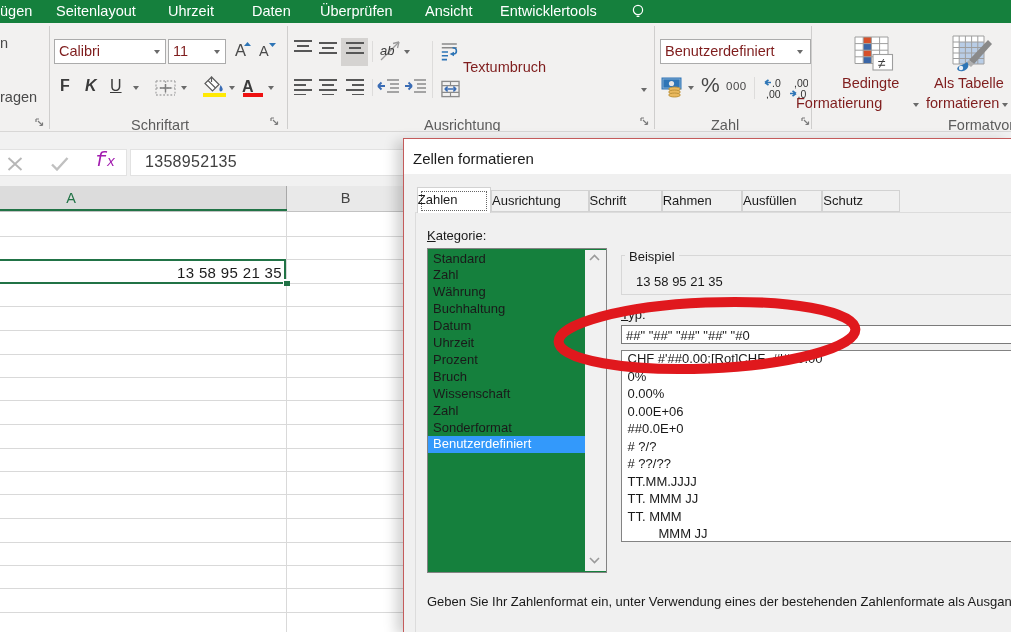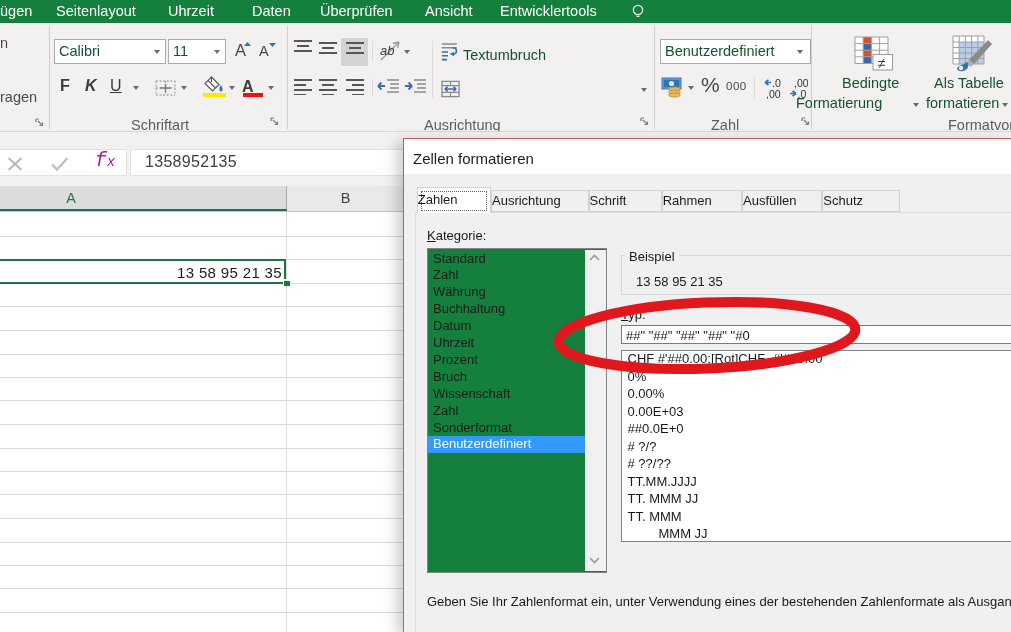--- a/index.html
+++ b/index.html
@@ -8,21 +8,21 @@
     font-family:"Liberation Sans",sans-serif;color:#262626;
     -webkit-font-smoothing:antialiased;}
   .abs{position:absolute;}
   
   #titlebar{position:absolute;left:0;top:0;width:1011px;height:31px;background:#15803d;}
   .ttab{position:absolute;top:0;height:23px;line-height:23px;color:#fff;font-size:14.5px;white-space:nowrap;}
   
   #ribbon{position:absolute;left:0;top:23px;width:1011px;height:109px;background:#f2f1f0;}
   .vsep{position:absolute;width:1px;background:#cfcecd;}
   .rlabel{position:absolute;font-size:14.5px;color:#5c5c5c;white-space:nowrap;}
-  .rtext{position:absolute;font-size:14.5px;color:#14532d;white-space:nowrap;}
+  .rtext{position:absolute;font-size:14.5px;color:#7f1d1d;white-space:nowrap;}
   .combo{position:absolute;background:#fff;border:1px solid #ababab;box-sizing:border-box;}
   .dtri{position:absolute;width:0;height:0;border-left:3.5px solid transparent;border-right:3.5px solid transparent;border-top:4px solid #6a6a6a;}
   .launch{position:absolute;width:10px;height:10px;}
   #ribbonline{position:absolute;left:0;top:131px;width:1011px;height:1px;background:#d8d7d6;}
   
   #fbar{position:absolute;left:0;top:132px;width:1011px;height:54px;background:#f1f1f1;}
   .fbox{position:absolute;top:17px;height:27px;background:#fff;border:1px solid #e2e2e2;box-sizing:border-box;}
   
   #hdr{position:absolute;left:0;top:186px;width:404px;height:26px;}
   
@@ -125,21 +125,21 @@
     <svg class="abs" style="left:441px;top:19.5px;" width="19" height="18" viewBox="0 0 19 18">
       <g stroke="#8a8a8a" stroke-width="1.6">
           <path d="M0.8 1 H15.8 M0.8 4.8 H15.8"></path>
         </g>
       <g stroke="#2e75b6" stroke-width="1.6">
           <path d="M0.8 9 H7 M0.8 12.8 H7 M0.8 16.6 H6"></path>
         </g>
       <path d="M11.5 4.8 Q15.4 4.8 15.4 8 Q15.4 11 12.5 11" stroke="#2e75b6" stroke-width="1.6" fill="none"></path>
       <path d="M8.6 11 L13 8.7 V13.3 Z" fill="#2e75b6"></path>
     </svg>
-    <div class="rtext" style="left:463px;top:24px;text-align:right;">Textumbruch</div>
+    <div class="rtext" style="left:463px;top:36px;text-align:right;">Textumbruch</div>
     <svg class="abs" style="left:294px;top:56px;" width="75" height="16" viewBox="0 0 75 16">
       <g stroke="#575757" stroke-width="1.8">
         <path d="M0 1 H18 M0 6 H12 M0 11 H18 M0 16 H12"></path>
         <path d="M25 1 H43 M28 6 H40 M25 11 H43 M28 16 H40"></path>
         <path d="M52 1 H70 M58 6 H70 M52 11 H70 M58 16 H70"></path>
       </g>
     </svg>
     <svg class="abs" style="left:377px;top:56px;" width="22" height="17" viewBox="0 0 22 17">
       <g stroke="#8a8a8a" stroke-width="1.6">
           <path d="M10 1 H22 M13 5 H22 M13 9 H22 M10 13 H22"></path>
@@ -330,21 +330,21 @@
     <div class="abs" style="left:232px;top:135px;">13 58 95 21 35</div>
 
     <div class="abs" style="left:217px;top:168px;"><span style="text-decoration:underline;">T</span>yp:</div>
     <div class="abs" style="left:216.5px;top:185.5px;width:396px;height:19.5px;background:#fff;border:1px solid #7a7a7a;box-sizing:border-box;"></div>
     <div class="abs" style="left:222px;top:189px;">##" "##" "##" "##" "#0</div>
 
     <div class="abs" style="left:216.5px;top:210.5px;width:396px;height:192px;background:#fff;border:1px solid #838383;box-sizing:border-box;">
       <div class="fitem" style="top:-0.4px;">CHF #'##0.00;[Rot]CHF -#'##0.00</div>
       <div class="fitem" style="top:17.1px;">0%</div>
       <div class="fitem" style="top:34.6px;">0.00%</div>
-      <div class="fitem" style="top:52.1px;">0.00E+03</div>
+      <div class="fitem" style="top:52.1px;">0.00E+06</div>
       <div class="fitem" style="top:69.6px;">##0.0E+0</div>
       <div class="fitem" style="top:87.1px;"># ?/?</div>
       <div class="fitem" style="top:104.6px;"># ??/??</div>
       <div class="fitem" style="top:122.1px;">TT.MM.JJJJ</div>
       <div class="fitem" style="top:139.6px;">TT. MMM JJ</div>
       <div class="fitem" style="top:157.1px;">TT. MMM</div>
       <div class="fitem" style="top:174.6px;margin-left:31px;">MMM JJ</div>
     </div>
 
     <div class="abs" style="left:23px;top:455px;width:600px;white-space:nowrap;">Geben Sie Ihr Zahlenformat ein, unter Verwendung eines der bestehenden Zahlenformate als Ausgangspunkt.</div>

